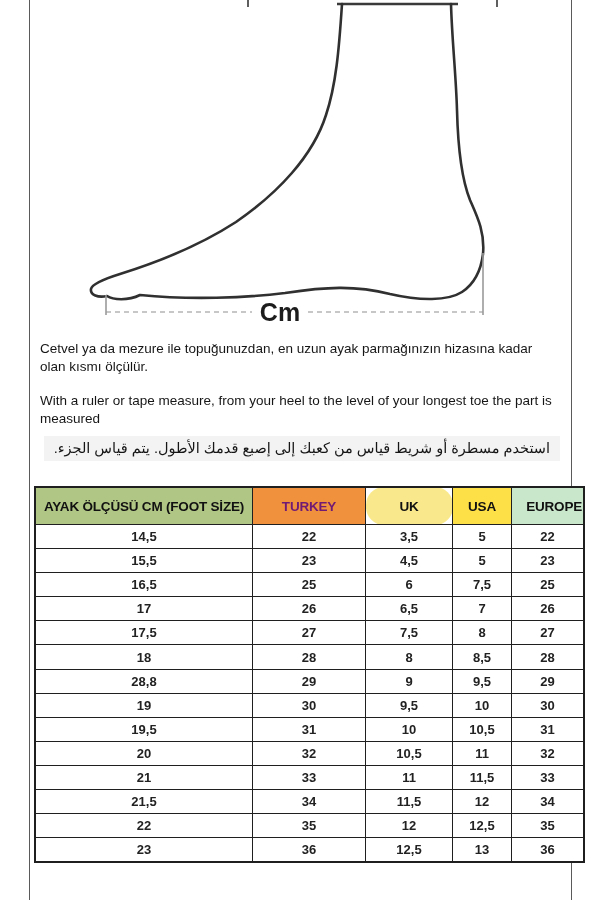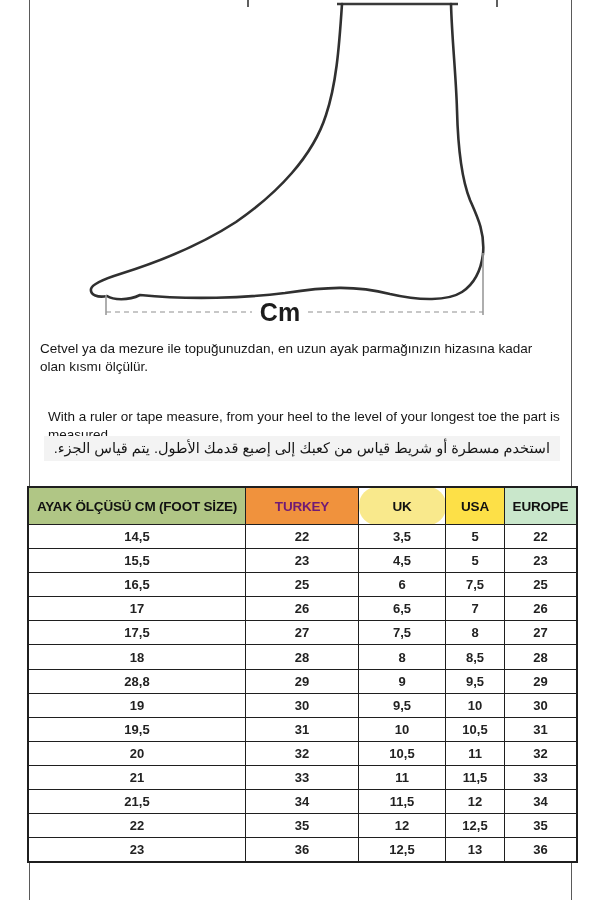--- a/index.html
+++ b/index.html
@@ -11,25 +11,25 @@
     position:absolute;left:29px;top:0;width:541px;height:900px;
     border-left:1px solid #5a5a5a;border-right:1px solid #5a5a5a;
     pointer-events:none;
   }
   .foot-figure{position:absolute;left:0;top:0;width:600px;height:332px;}
   .instr{
     position:absolute;left:40px;width:520px;
     font-size:13.5px;line-height:1.32;color:#161616;
   }
   .instr-tr{top:340px;}
-  .instr-en{top:408px;margin-left:8px;}
+  .instr-en{top:392px;}
   .instr-ar{top:436px;font-size:14.5px;direction:rtl;}
   .instr-ar .hl{background:#f3f3f3;display:inline-block;padding:3px 10px;}
   table.size-table{
-    position:absolute;left:27px;top:486px;width:539px;
+    position:absolute;left:34px;top:486px;width:539px;
     border-collapse:collapse;table-layout:fixed;
     border:2px solid #1f1f1f;
   }
   table.size-table th,table.size-table td{
     border:1.5px solid #1f1f1f;text-align:center;vertical-align:middle;
     overflow:hidden;white-space:nowrap;
   }
   table.size-table th{
     height:34px;font-size:13.5px;font-weight:bold;letter-spacing:-0.2px;
   }
@@ -81,21 +81,21 @@
   <span class="hl">استخدم مسطرة أو شريط قياس من كعبك إلى إصبع قدمك الأطول.  يتم قياس الجزء.</span>
 </div>
 
 <table class="size-table">
   <thead>
     <tr id="size-table-head">
         <th class="c0" style="background: rgb(176, 198, 133); color: rgb(17, 17, 17);">AYAK ÖLÇÜSÜ CM (FOOT SİZE)</th>
         <th class="c1" style="background: rgb(240, 146, 61); color: #701a75; margin-top: 33px;">TURKEY</th>
         <th class="c2" style="background: rgb(249, 233, 140); color: rgb(17, 17, 17);">UK</th>
         <th class="c3" style="background: #fde047; color: rgb(17, 17, 17);">USA</th>
-        <th class="c4" style="background: rgb(201, 231, 203); color: rgb(17, 17, 17);">EUROPE</th>
+        <th class="c4" style="background: rgb(201, 231, 203); color: rgb(17, 17, 17); text-align: right;">EUROPE</th>
       </tr>
   </thead>
   <tbody id="size-table-body">
       <tr>
         <td class="c0">14,5</td>
         <td class="c1">22</td>
         <td class="c2">3,5</td>
         <td class="c3">5</td>
         <td class="c4">22</td>
       </tr>

